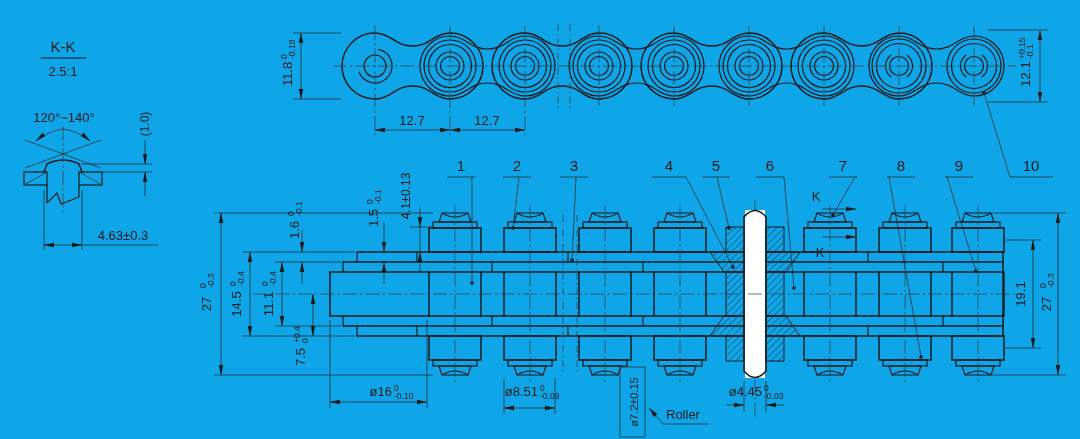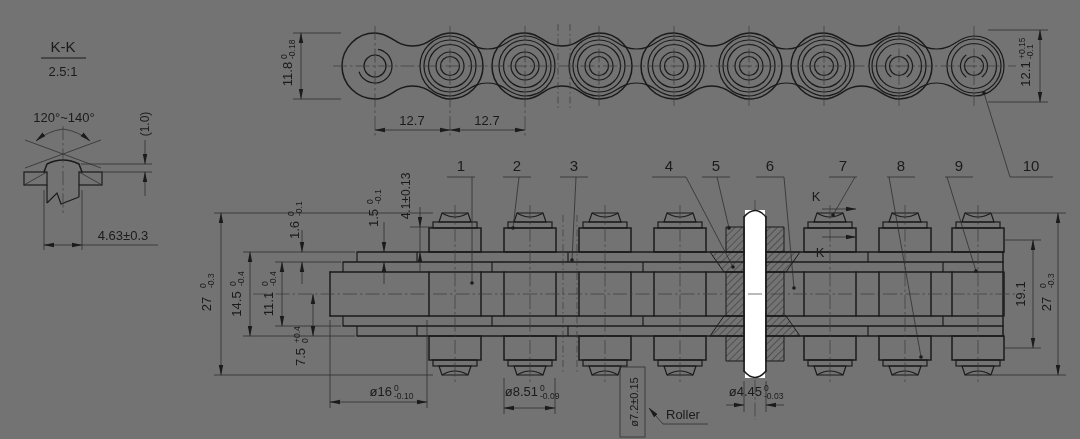--- a/index.html
+++ b/index.html
@@ -1,16 +1,16 @@
 <!DOCTYPE html>
 <html><head>
 <meta charset="utf-8">
 <style>
   html,body{margin:0;padding:0;background:#fff;}
-  .stage{width:1080px;height:439px;background:#737373;position:relative;font-family:"Liberation Sans",sans-serif;}
+  .stage{width:1080px;height:439px;background:#0ea5e9;position:relative;font-family:"Liberation Sans",sans-serif;}
   svg text{fill:#1b1b1b;font-family:"Liberation Sans","DejaVu Sans",sans-serif;}
   .ol{stroke:#1b1b1b;stroke-width:1.5;fill:none;stroke-linecap:round;}
   .o2{stroke:#1b1b1b;stroke-width:1.2;fill:none;}
   .thin{stroke:#2b2b2b;stroke-width:0.75;fill:none;}
   .cl{stroke:#3a3a3a;stroke-width:0.7;fill:none;stroke-dasharray:14 3 2.5 3;}
   .brk{stroke:#3a3a3a;stroke-width:0.7;fill:none;stroke-dasharray:7 3 1.5 3;}
   .t13{font-size:13px;}
   .t12{font-size:12px;}
   .t11{font-size:11px;}
   .t15{font-size:15px;}

